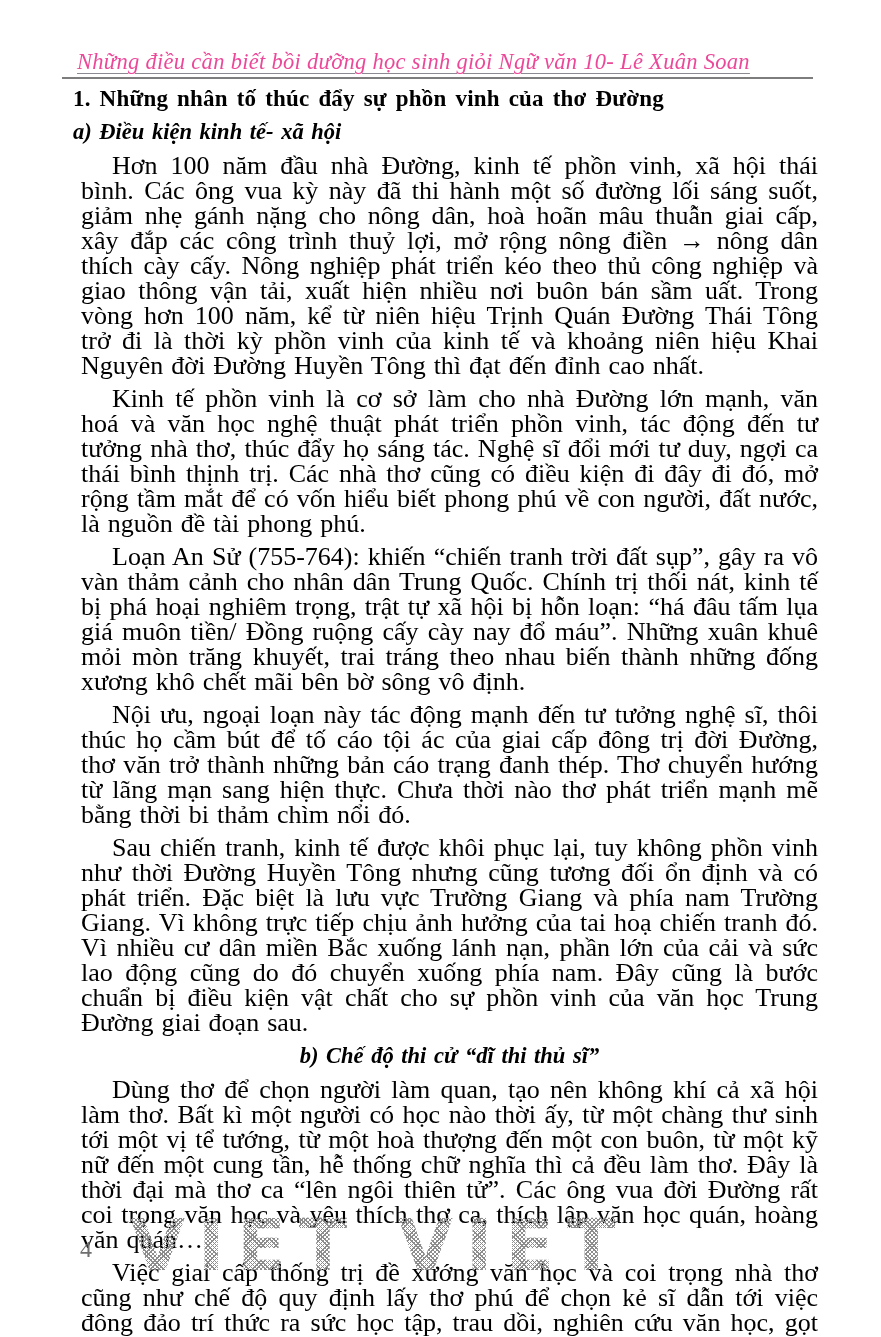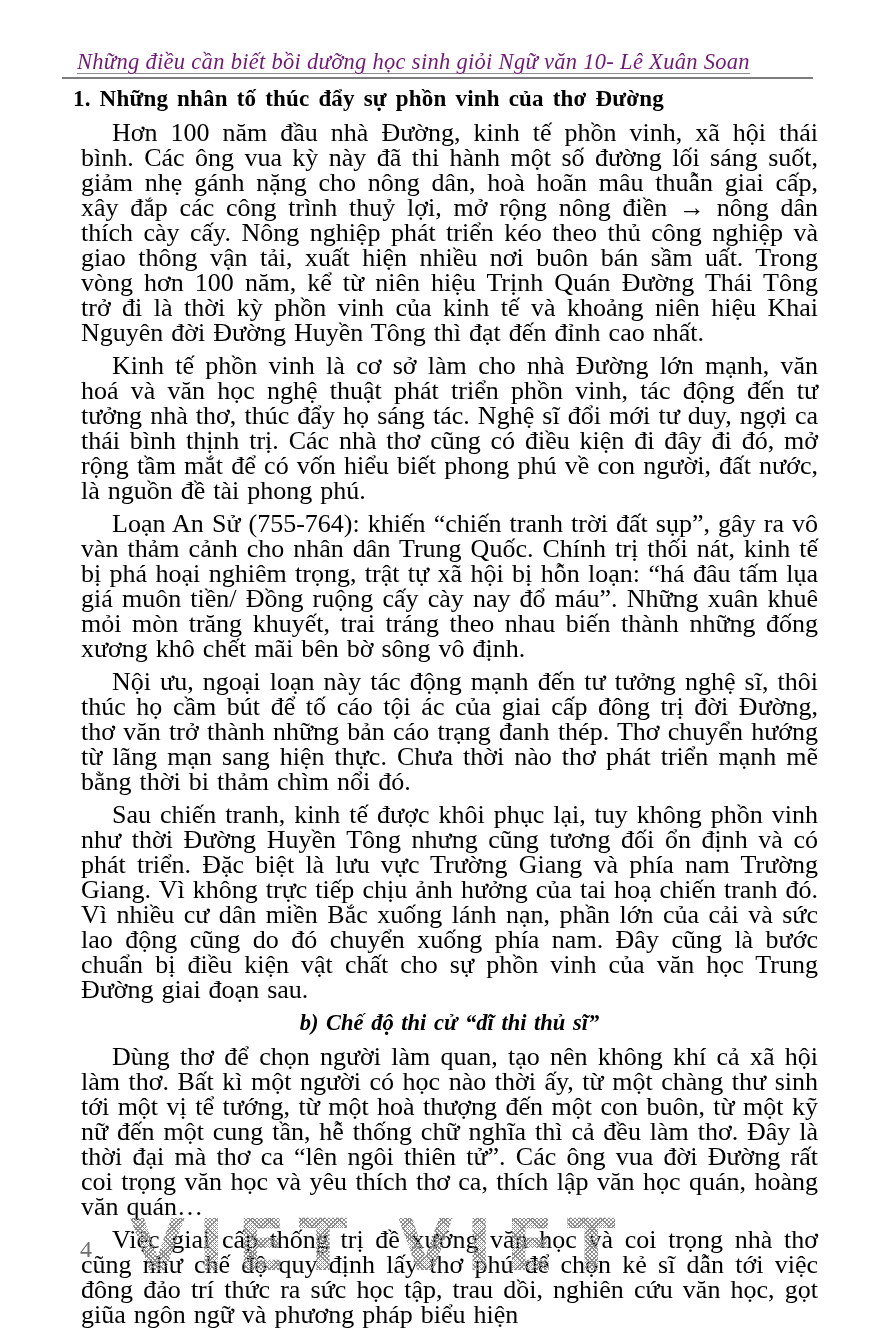--- a/index.html
+++ b/index.html
@@ -21,21 +21,21 @@
     background: #ffffff;
   }
   .running-header {
     position: absolute;
     left: 77px;
     top: 49px;
     width: 740px;
     font-style: italic;
     font-size: 22.5px;
     line-height: 26px;
-    color: #701a75;
+    color: #ec4899;
     letter-spacing: 0.3px;
     white-space: nowrap;
   }
   .running-header span {
     text-decoration: underline;
     text-decoration-thickness: 1px;
     text-underline-offset: 4px;
     text-decoration-color: #8a8a90;
   }
   .header-rule {
@@ -112,20 +112,21 @@
 
   <div class="running-header">
     <span>Những điều cần biết bồi dưỡng học sinh giỏi Ngữ văn 10- Lê Xuân Soan</span>
   </div>
 
   <div class="header-rule"></div>
 
   <div class="content">
     <h2 class="title">1. Những nhân tố thúc đẩy sự phồn vinh của thơ Đường</h2>
 
+    <h3 class="subheading">a) Điều kiện kinh tế- xã hội</h3>
 
     <p class="body">Hơn 100 năm đầu nhà Đường, kinh tế phồn vinh, xã hội thái bình. Các ông vua kỳ này đã thi hành một số đường lối sáng suốt, giảm nhẹ gánh nặng cho nông dân, hoà hoãn mâu thuẫn giai cấp, xây đắp các công trình thuỷ lợi, mở rộng nông điền → nông dân thích cày cấy. Nông nghiệp phát triển kéo theo thủ công nghiệp và giao thông vận tải, xuất hiện nhiều nơi buôn bán sầm uất. Trong vòng hơn 100 năm, kể từ niên hiệu Trịnh Quán Đường Thái Tông trở đi là thời kỳ phồn vinh của kinh tế và khoảng niên hiệu Khai Nguyên đời Đường Huyền Tông thì đạt đến đỉnh cao nhất.</p>
     <p class="body">Kinh tế phồn vinh là cơ sở làm cho nhà Đường lớn mạnh, văn hoá và văn học nghệ thuật phát triển phồn vinh, tác động đến tư tưởng nhà thơ, thúc đẩy họ sáng tác. Nghệ sĩ đổi mới tư duy, ngợi ca thái bình thịnh trị. Các nhà thơ cũng có điều kiện đi đây đi đó, mở rộng tầm mắt để có vốn hiểu biết phong phú về con người, đất nước, là nguồn đề tài phong phú.</p>
     <p class="body">Loạn An Sử (755-764): khiến “chiến tranh trời đất sụp”, gây ra vô vàn thảm cảnh cho nhân dân Trung Quốc. Chính trị thối nát, kinh tế bị phá hoại nghiêm trọng, trật tự xã hội bị hỗn loạn: “há đâu tấm lụa giá muôn tiền/ Đồng ruộng cấy cày nay đổ máu”. Những xuân khuê mỏi mòn trăng khuyết, trai tráng theo nhau biến thành những đống xương khô chết mãi bên bờ sông vô định.</p>
     <p class="body">Nội ưu, ngoại loạn này tác động mạnh đến tư tưởng nghệ sĩ, thôi thúc họ cầm bút để tố cáo tội ác của giai cấp đông trị đời Đường, thơ văn trở thành những bản cáo trạng đanh thép. Thơ chuyển hướng từ lãng mạn sang hiện thực. Chưa thời nào thơ phát triển mạnh mẽ bằng thời bi thảm chìm nổi đó.</p>
     <p class="body">Sau chiến tranh, kinh tế được khôi phục lại, tuy không phồn vinh như thời Đường Huyền Tông nhưng cũng tương đối ổn định và có phát triển. Đặc biệt là lưu vực Trường Giang và phía nam Trường Giang. Vì không trực tiếp chịu ảnh hưởng của tai hoạ chiến tranh đó. Vì nhiều cư dân miền Bắc xuống lánh nạn, phần lớn của cải và sức lao động cũng do đó chuyển xuống phía nam. Đây cũng là bước chuẩn bị điều kiện vật chất cho sự phồn vinh của văn học Trung Đường giai đoạn sau.</p>
 
     <h3 class="subheading second">b) Chế độ thi cử “dĩ thi thủ sĩ”</h3>
 
     <p class="body">Dùng thơ để chọn người làm quan, tạo nên không khí cả xã hội làm thơ. Bất kì một người có học nào thời ấy, từ một chàng thư sinh tới một vị tể tướng, từ một hoà thượng đến một con buôn, từ một kỹ nữ đến một cung tần, hễ thống chữ nghĩa thì cả đều làm thơ. Đây là thời đại mà thơ ca “lên ngôi thiên tử”. Các ông vua đời Đường rất coi trọng văn học và yêu thích thơ ca, thích lập văn học quán, hoàng văn quán…</p>

